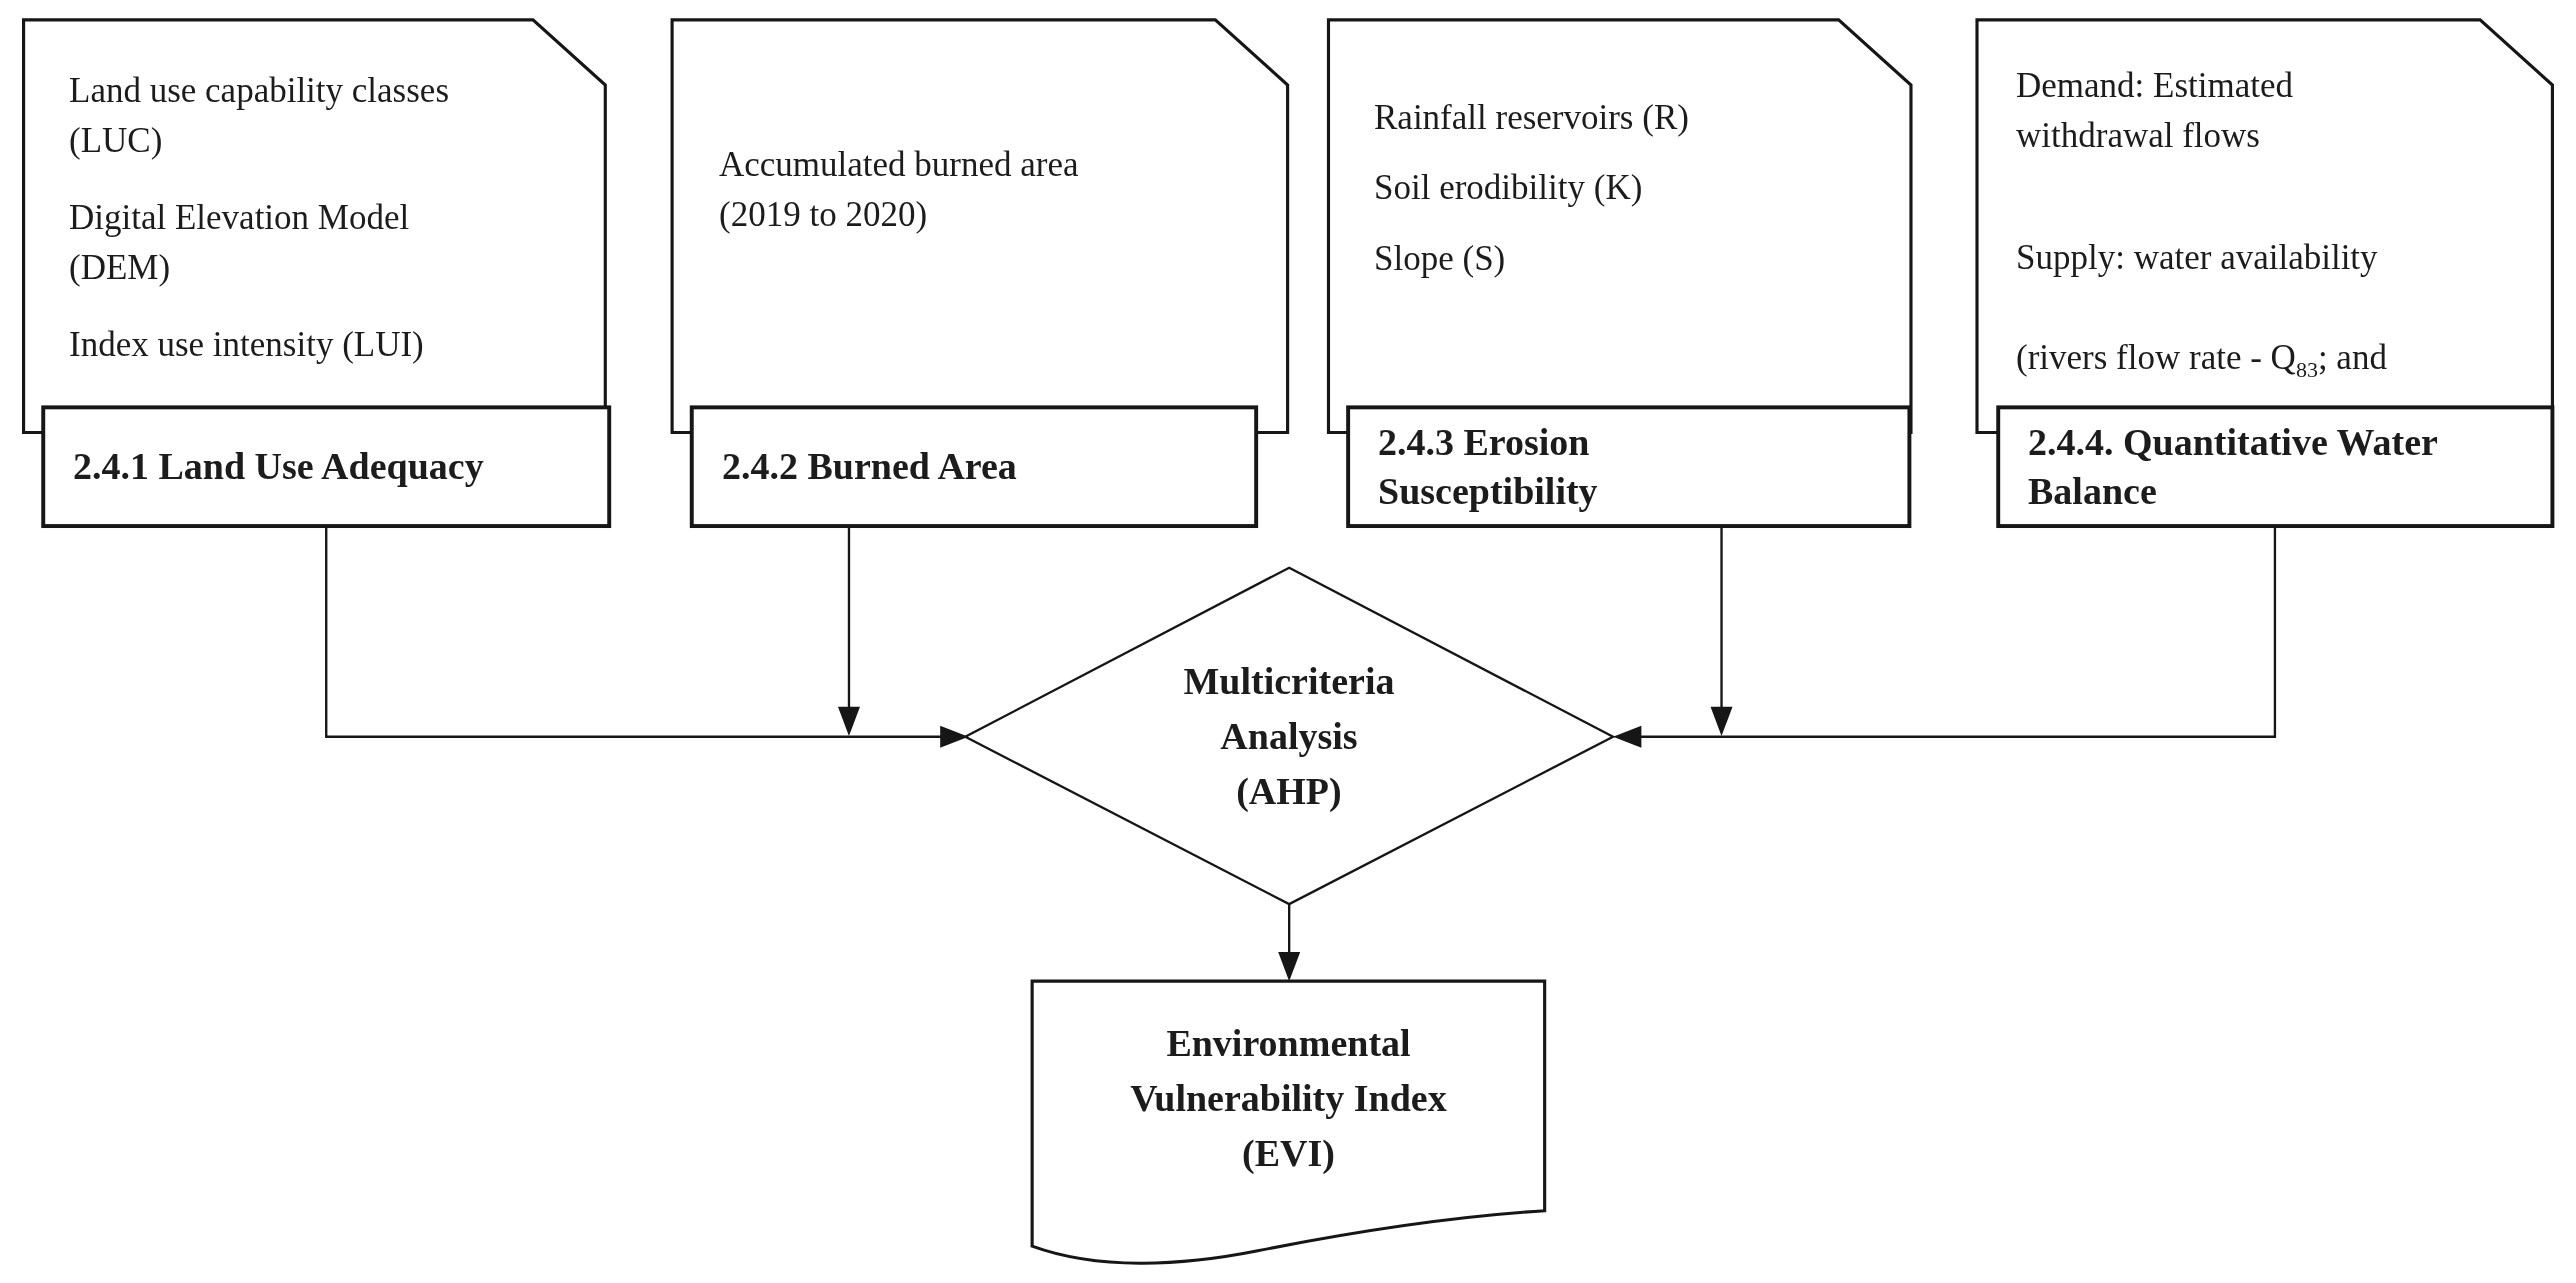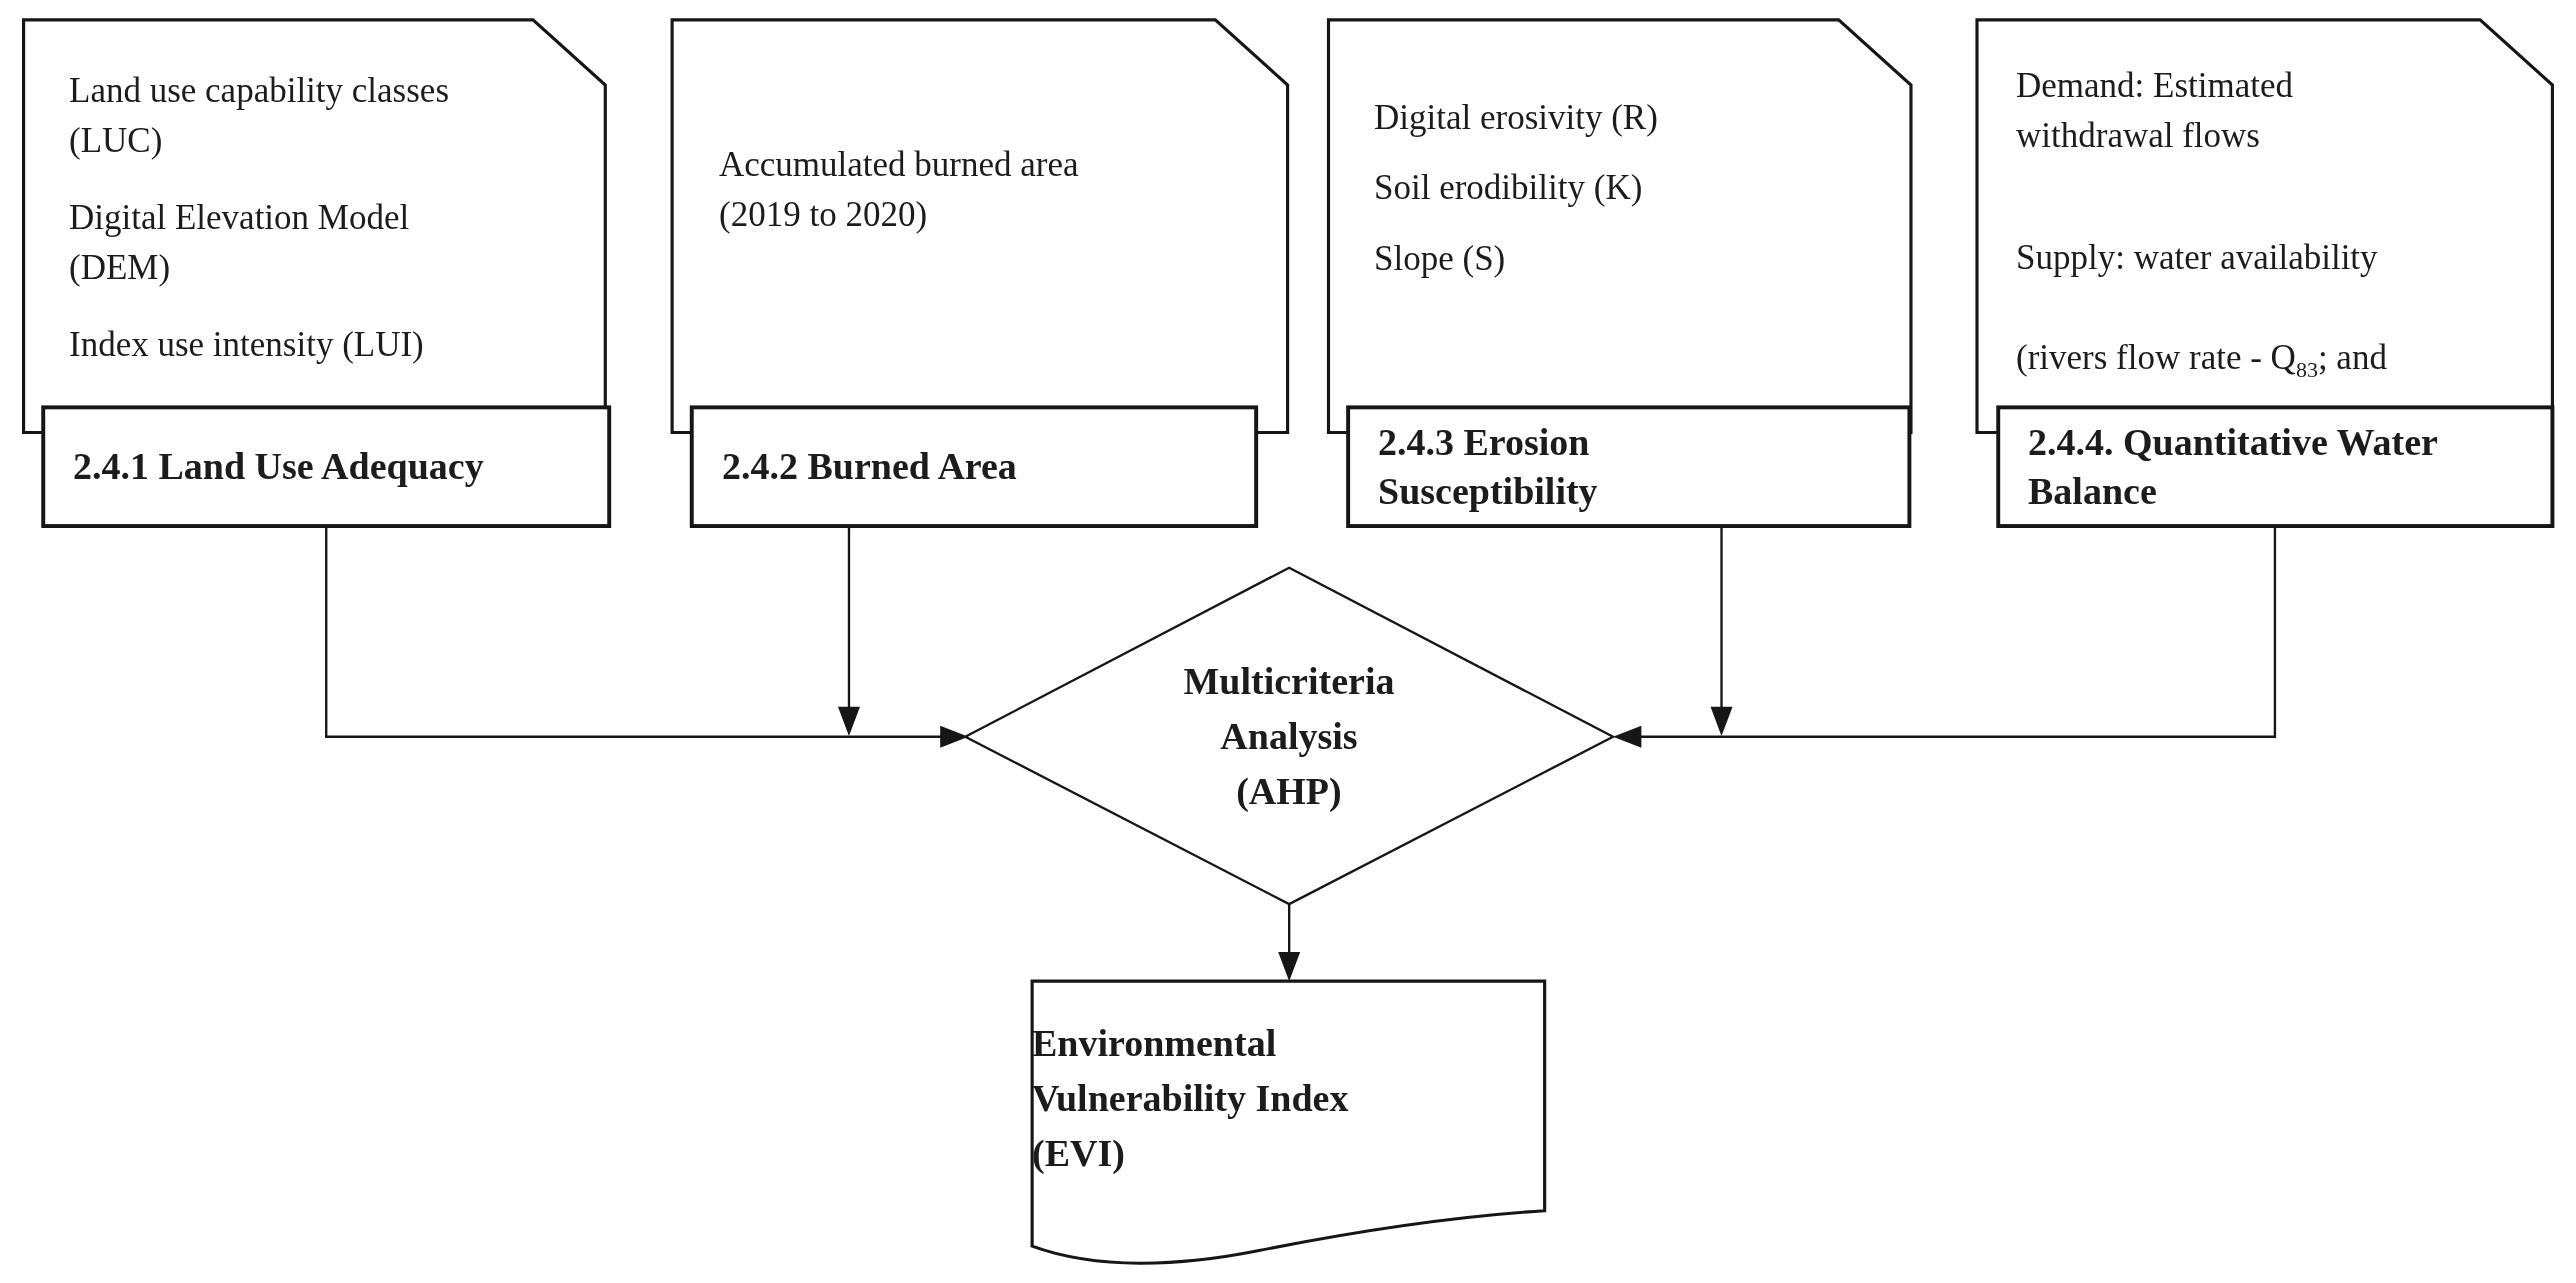--- a/index.html
+++ b/index.html
@@ -27,21 +27,21 @@
     display:flex;align-items:center;
     padding-left:30px;white-space:pre-line;
   }
   .diamond-label{
     font-size:38px;font-weight:bold;line-height:55px;
     display:flex;align-items:center;justify-content:center;
     text-align:center;white-space:pre-line;
   }
   .output-label{
     font-size:38px;font-weight:bold;line-height:55px;
-    white-space:pre-line;
+    text-align:center;white-space:pre-line;
   }
 </style>
 </head>
 <body>
 
 <div class="stage">
 
   <svg width="2576" height="1284" viewBox="0 0 3277 1633">
 
     <polygon points="30,25 678,25 770,108 770,550 30,550" fill="#ffffff" stroke="#161616" stroke-width="4"></polygon>
@@ -81,21 +81,21 @@
 (DEM)</p>
     <p>Index use intensity (LUI)</p>
   </div>
 
   <div class="abs card-body card2-body" style="left:719px;top:140px;width:535px;">
     <p>Accumulated burned area
 (2019 to 2020)</p>
   </div>
 
   <div class="abs card-body card3-body" style="left:1374px;top:93px;width:519px;">
-    <p>Digital erosivity (R)</p>
+    <p>Rainfall reservoirs (R)</p>
     <p>Soil erodibility (K)</p>
     <p>Slope (S)</p>
   </div>
 
   <div class="abs card-body card4-body" style="left:2016px;top:61px;width:527px;">
     <p>Demand: Estimated
 withdrawal flows</p>
     <p><span>Supply: water availability</span><br>
       <span>(rivers flow rate - Q</span><sub>83</sub><span>; and</span><br>
       </p>

